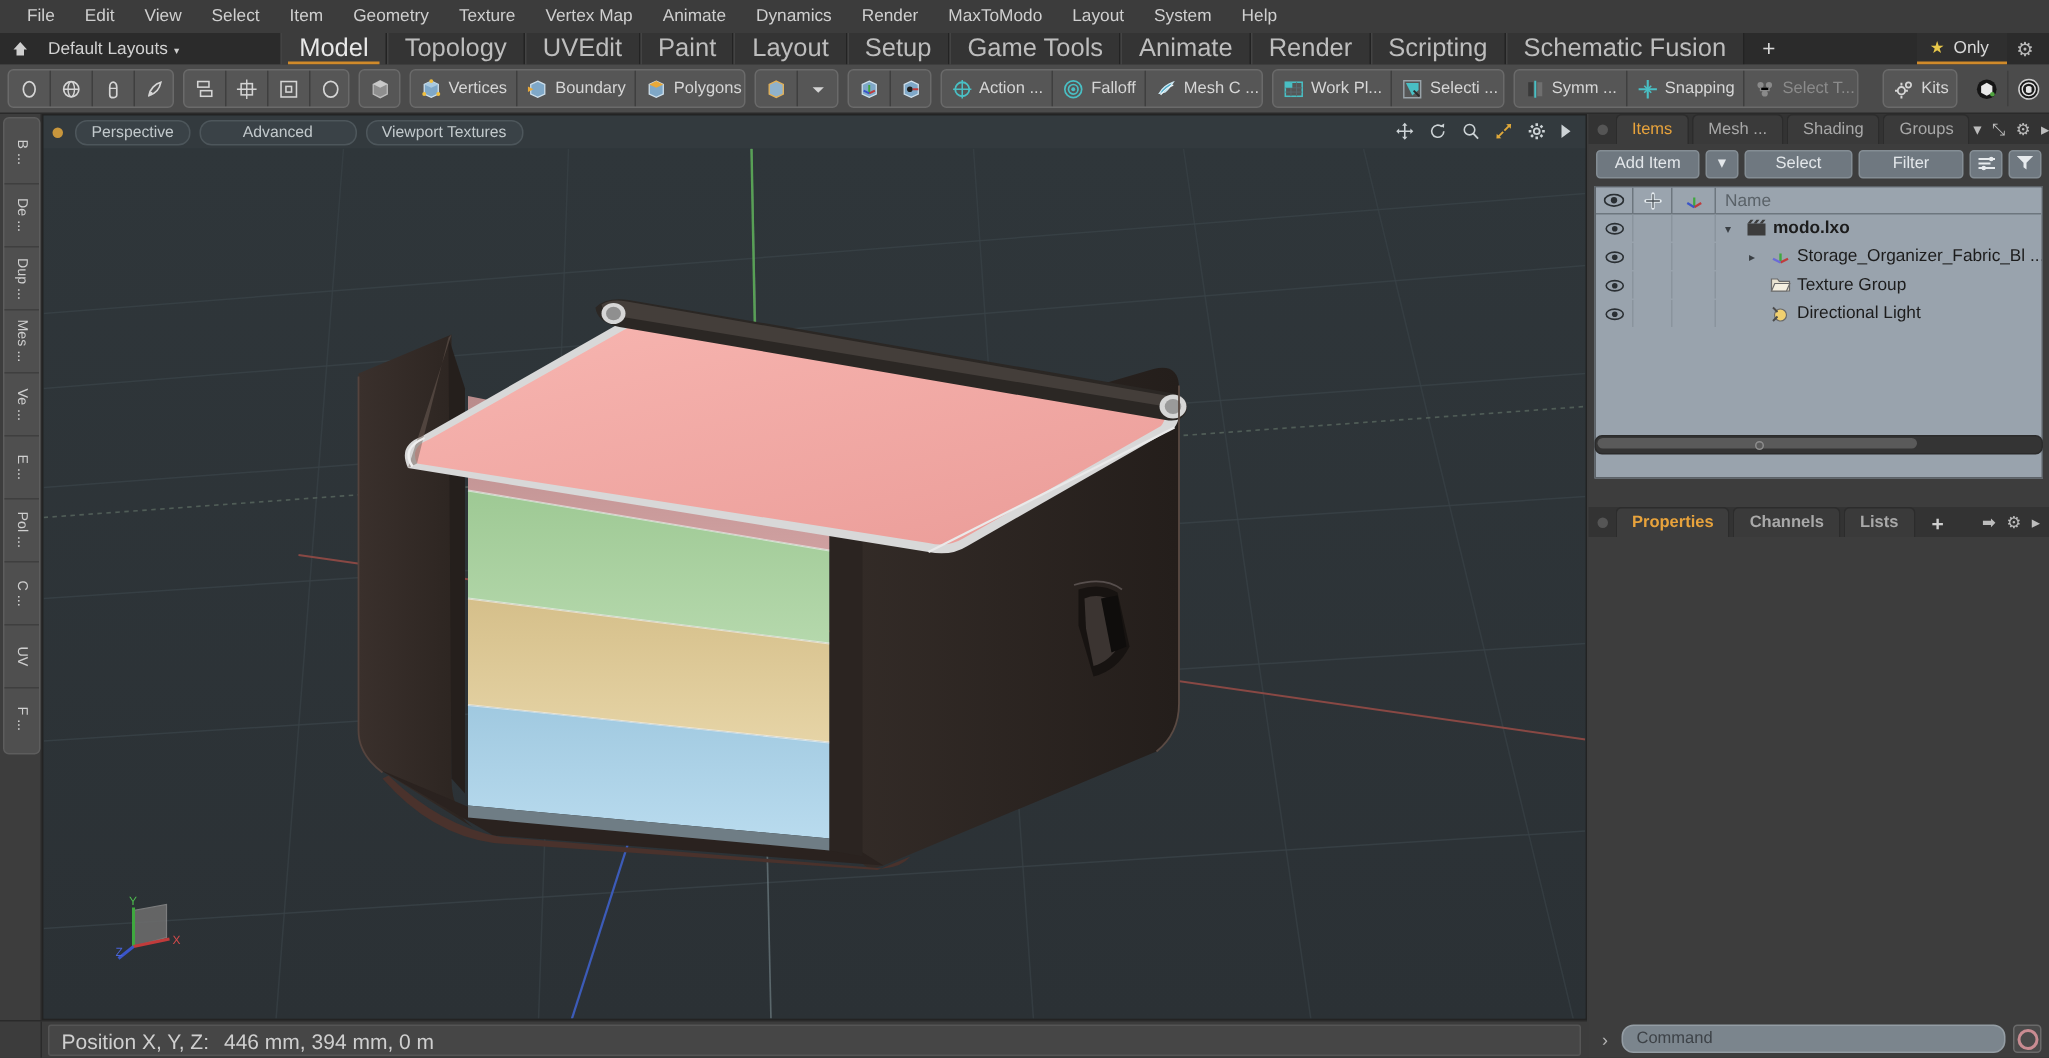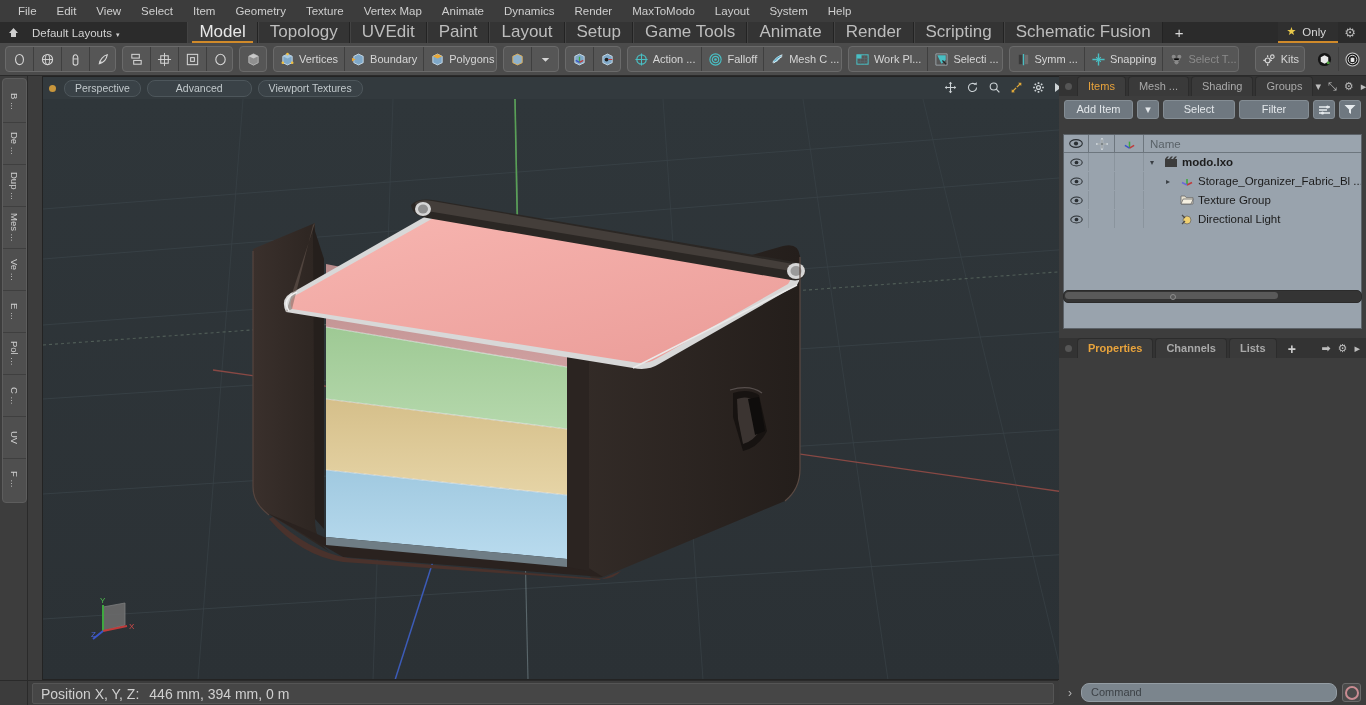--- a/index.html
+++ b/index.html
@@ -47,21 +47,21 @@
   
   .leftstrip{position:absolute;left:0;top:76px;width:27px;height:629px;background:#3d3d3d;
              border-right:1px solid #2a2a2a;}
   .vtabs{position:absolute;left:2px;top:2px;width:23px;background:#4f4f4f;border:1px solid #5d5d5d;
          border-radius:4px;padding:2px 0;}
   .vtab{height:41px;border-bottom:1px solid #3f3f3f;display:flex;align-items:center;justify-content:center;}
   .vtab:last-child{border-bottom:none;}
   .vtab span{writing-mode:vertical-rl;font-size:9.5px;color:#cfcfcf;letter-spacing:0px;}
 
   
-  .vpwrap{position:absolute;left:42px;top:76px;width:1030px;height:604px;background:#2d3438;
+  .vpwrap{position:absolute;left:28px;top:76px;width:1030px;height:604px;background:#2d3438;
           border:1px solid #232323;box-sizing:border-box;overflow:hidden;}
   .vphead{position:absolute;left:0;top:0;width:100%;height:22px;background:#333a3e;
           display:flex;align-items:center;padding-left:6px;box-sizing:border-box;}
   .vpdot{width:7px;height:7px;border-radius:50%;background:#c8963c;margin-right:8px;flex:none;}
   .vpbtn{height:15px;line-height:14px;padding:0 10px;margin-right:6px;border:1px solid #4d565b;
          border-radius:8px;background:#3a4247;color:#c2c9cc;font-size:10.5px;white-space:nowrap;}
   .vpicons{margin-left:auto;display:flex;align-items:center;gap:9px;padding-right:8px;color:#c9cfd2;}
   .vpicons .vi{font-size:13px;line-height:13px;}
 
   .vpbody{position:absolute;left:0;top:22px;right:0;bottom:0;overflow:hidden;}
@@ -79,21 +79,21 @@
         border:1px solid #2c2c2c;border-bottom:none;border-radius:4px 4px 0 0;margin-right:2px;white-space:nowrap;}
   .rtab.sel{color:#e8a33c;background:#3d3d3d;}
   .rtab-plus{color:#cfcfcf;font-size:14px;padding:0 9px;line-height:18px;}
   .rtb-right{margin-left:auto;display:flex;align-items:center;gap:7px;padding:0 6px 3px 0;color:#bdbdbd;font-size:11px;}
 
   .itoolrow{height:20px;display:flex;align-items:center;gap:4px;padding:3px 5px 2px 5px;}
   .ibtn{height:17px;line-height:16px;background:#6f7880;border:1px solid #848d94;border-radius:3px;
         color:#e3e7ea;font-size:11px;text-align:center;padding:0 8px;white-space:nowrap;}
   .ibtn.tiny{width:20px;padding:0;}
 
-  .itemlist{margin:13px 4px 0 4px;background:#99a3ad;border:1px solid #5c6268;height:193px;position:relative;overflow:hidden;}
+  .itemlist{margin:3px 4px 0 4px;background:#99a3ad;border:1px solid #5c6268;height:193px;position:relative;overflow:hidden;}
   .ilhead{display:flex;height:17px;background:#9aa4ae;border-bottom:1px solid #6d767e;align-items:center;}
   .ilcol{border-right:1px solid #6d767e;height:17px;display:flex;align-items:center;justify-content:center;}
   .ilrow{display:flex;height:18px;align-items:center;border-bottom:1px solid transparent;}
   .ilrow .cell{border-right:1px solid #8a949d;height:18px;display:flex;align-items:center;justify-content:center;}
   .ilname{flex:1;display:flex;align-items:center;gap:4px;padding-left:6px;font-size:11.5px;color:#1c1c1c;white-space:nowrap;overflow:hidden;}
   .ilname.bold{font-weight:bold;}
   .hscroll{position:absolute;left:4px;right:4px;top:214px;height:11px;background:#343434;border:1px solid #2b2b2b;border-radius:5px;}
   .hscroll .thumb{position:absolute;left:1px;top:1px;width:213px;height:7px;background:#5a5a5a;border-radius:4px;}
   .hscroll .thumb:after{content:"";position:absolute;left:50%;top:2px;margin-left:-2px;width:4px;height:4px;
                         border-radius:50%;border:1px solid #8d8d8d;}

